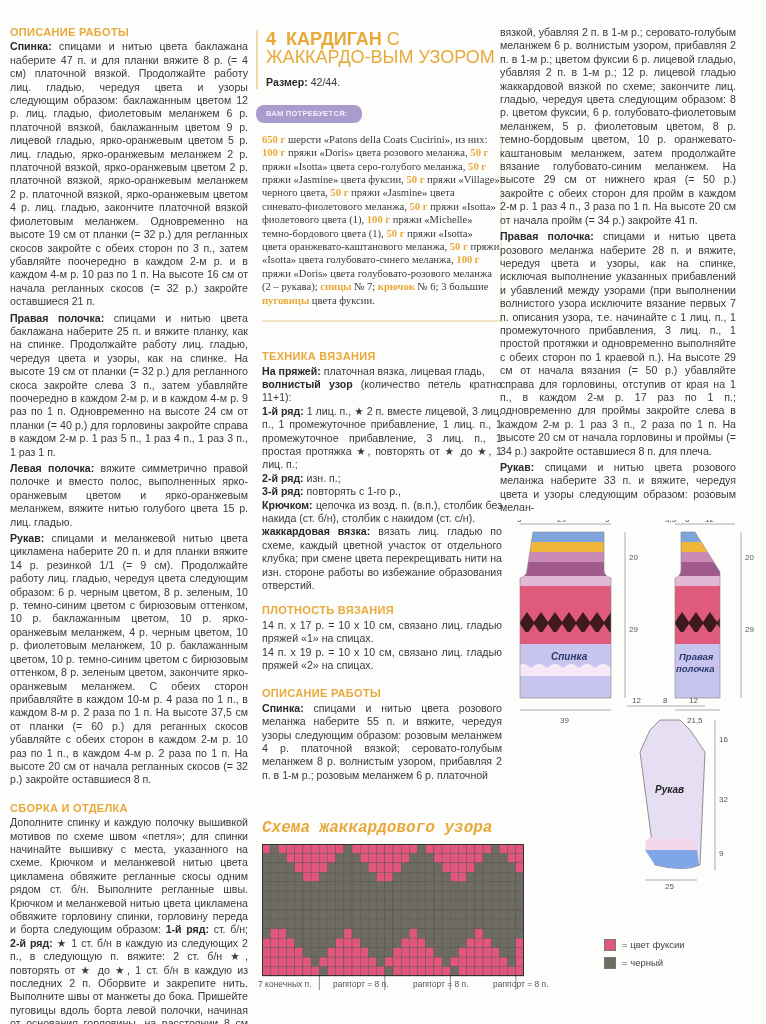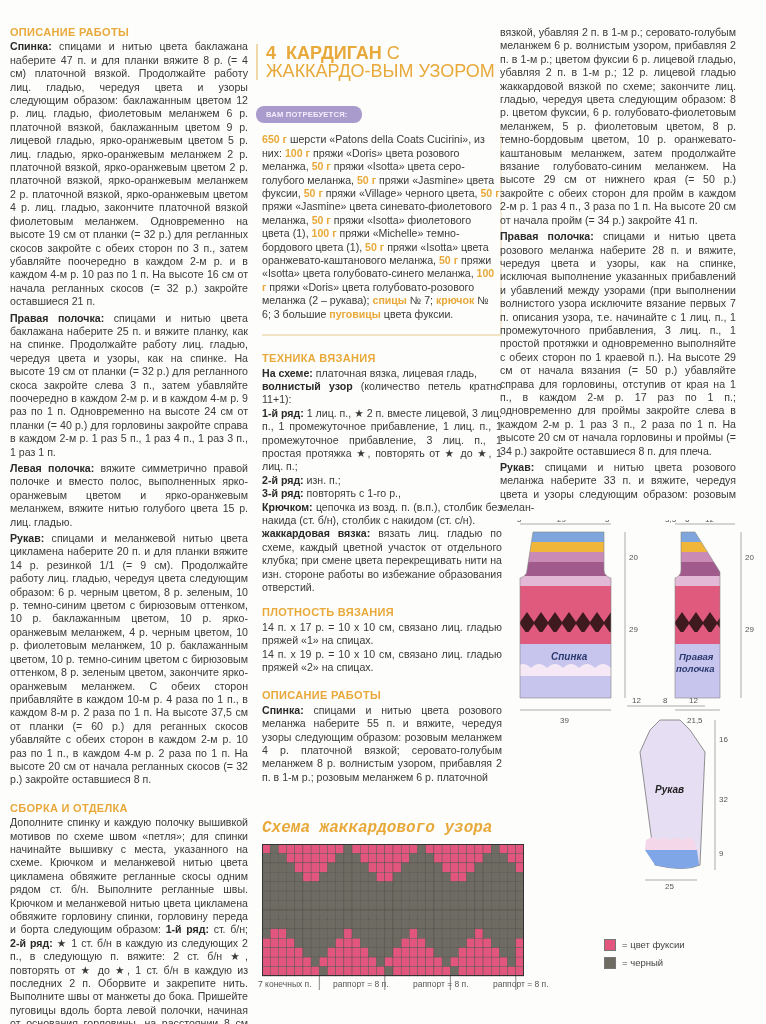--- a/index.html
+++ b/index.html
@@ -2,32 +2,32 @@
 <html><head>
 <meta charset="utf-8">
 <style>
   html, body { margin: 0; padding: 0; }
   body {
     width: 766px; height: 1024px; background: #fdfdfb; position: relative; overflow: hidden;
     font-family: "Liberation Sans", sans-serif; color: #3a3a3a; font-size: 10.6px; line-height: 13.4px;
   }
   .col { position: absolute; }
   .col-left { left: 10px; top: 26px; width: 238px; }
-  .col-mid { left: 262px; top: 40px; width: 240px; }
+  .col-mid { left: 262px; top: 26px; width: 240px; }
   .col-right { left: 500px; top: 26px; width: 236px; }
   .hdr { color: #e8a93a; font-weight: bold; font-size: 11px; letter-spacing: 0.3px; margin: 0 0 1px 0; text-transform: uppercase; }
   p { margin: 0 0 3px 0; text-align: justify; }
   b { color: #2a2a2a; }
   .acc { color: #e8a93a; font-weight: bold; }
   .gap { height: 12px; }
   .title-box { border-left: 2px solid #f0d9a8; padding-left: 8px; margin-left: -6px; }
   .title { font-size: 18px; line-height: 18px; color: #e8a93a; margin: 4px 0 10px 0; font-weight: normal; }
   .title b { color: #e8a93a; }
   .pill { display: inline-block; background: #a99bcc; color: #f3eefc; font-size: 7.6px; font-weight: bold; padding: 2px 14px 2px 10px; border-radius: 8px; margin: 16px 0 10px -6px; letter-spacing: 0.2px; }
-  .mat-box { border-bottom: 2px solid #f0e4c4; border-right: 2px solid #f3ebd7; padding-bottom: 10px; margin-bottom: 16px; }
+  .mat-box { border-bottom: 2px solid #f0e4c4; border-right: 2px solid #f3ebd7; padding-bottom: 10px; margin-bottom: 28px; font-family: Liberation Serif, serif; }
   .chart-title { position: absolute; left: 262px; top: 822px; color: #e8a93a; font-style: italic; font-weight: bold; font-size: 16px; font-family: Liberation Mono, monospace; }
   #chart { position: absolute; left: 262px; top: 844px; }
   .rap { position: absolute; top: 978px; font-size: 8.5px; color: #555; }
   .legend { position: absolute; left: 604px; font-size: 9.5px; color: #444; display: flex; align-items: center; text-align: center; }
   .legend .sw { width: 10px; height: 10px; margin-right: 6px; border: 1px solid #777; }
   svg text { font-family: "Liberation Sans", sans-serif; }
 </style>
 </head>
 <body>
 
@@ -38,28 +38,29 @@
   <p><b>Левая полочка:</b><span> вяжите симметрично правой полочке и вместо полос, выполненных ярко-оранжевым цветом и ярко-оранжевым меланжем, вяжите нитью голубого цвета 15 р. лиц. гладью.</span></p>
   <p><b>Рукав:</b><span> спицами и меланжевой нитью цвета цикламена наберите 20 п. и для планки вяжите 14 р. резинкой 1/1 (= 9 см). Продолжайте работу лиц. гладью, чередуя цвета следующим образом: 6 р. черным цветом, 8 р. зеленым, 10 р. темно-синим цветом с бирюзовым оттенком, 10 р. баклажанным цветом, 10 р. ярко-оранжевым меланжем, 4 р. черным цветом, 10 р. фиолетовым меланжем, 10 р. баклажанным цветом, 10 р. темно-синим цветом с бирюзовым оттенком, 8 р. зеленым цветом, закончите ярко-оранжевым меланжем. С обеих сторон прибавляйте в каждом 10-м р. 4 раза по 1 п., в каждом 8-м р. 2 раза по 1 п. На высоте 37,5 см от планки (= 60 р.) для реганных скосов убавляйте с обеих сторон в каждом 2-м р. 10 раз по 1 п., в каждом 4-м р. 2 раза по 1 п. На высоте 20 см от начала регланных скосов (= 32 р.) закройте оставшиеся 8 п.</span></p>
   <div class="gap"></div>
   <div class="hdr">СБОРКА И ОТДЕЛКА</div>
   <p><span>Дополните спинку и каждую полочку вышивкой мотивов по схеме швом «петля»; для спинки начинайте вышивку с места, указанного на схеме. Крючком и меланжевой нитью цвета цикламена обвяжите регланные скосы одним рядом ст. б/н. Выполните регланные швы. Крючком и меланжевой нитью цвета цикламена обвяжите горловину спинки, горловину переда и борта следующим образом: </span><b>1-й ряд:</b><span> ст. б/н; </span><b>2-й ряд:</b><span> ★ 1 ст. б/н в каждую из следующих 2 п., в следующую п. вяжите: 2 ст. б/н ★, повторять от ★ до ★, 1 ст. б/н в каждую из последних 2 п. Оборвите и закрепите нить. Выполните швы от манжеты до бока. Пришейте пуговицы вдоль борта левой полочки, начиная от основания горловины, на расстоянии 8 см друг от друга. Иглой и меланжевой нитью цвета цикламена выполните 3 петельки и отделайте их фестонным швом.</span></p>
 </div>
 
 <div class="col col-mid">
   <div class="title-box">
     <div class="title"><b>4</b>&nbsp; <b>КАРДИГАН</b><span> С ЖАККАРДО-ВЫМ УЗОРОМ</span></div>
+    <p style="margin:0"><b>Размер:</b><span> 42/44.</span></p>
   </div>
   <div class="pill">ВАМ ПОТРЕБУЕТСЯ:</div>
   <div class="mat-box">
     <p id="materials" style="text-align:left"><span class="acc">650 г</span><span> шерсти «Patons della Coats Cucirini», из них: </span><span class="acc">100 г</span><span> пряжи «Doris» цвета розового меланжа, </span><span class="acc">50 г</span><span> пряжи «Isotta» цвета серо-голубого меланжа, </span><span class="acc">50 г</span><span> пряжи «Jasmine» цвета фуксии, </span><span class="acc">50 г</span><span> пряжи «Village» черного цвета, </span><span class="acc">50 г</span><span> пряжи «Jasmine» цвета синевато-фиолетового меланжа, </span><span class="acc">50 г</span><span> пряжи «Isotta» фиолетового цвета (1), </span><span class="acc">100 г</span><span> пряжи «Michelle» темно-бордового цвета (1), </span><span class="acc">50 г</span><span> пряжи «Isotta» цвета оранжевато-каштанового меланжа, </span><span class="acc">50 г</span><span> пряжи «Isotta» цвета голубовато-синего меланжа, </span><span class="acc">100 г</span><span> пряжи «Doris» цвета голубовато-розового меланжа (2 – рукава); </span><span class="acc">спицы</span><span> № 7; </span><span class="acc">крючок</span><span> № 6; 3 большие </span><span class="acc">пуговицы</span><span> цвета фуксии.</span></p>
   </div>
   <div class="hdr">ТЕХНИКА ВЯЗАНИЯ</div>
   <div id="tech">
-      <p style="margin: 0px;"><b>На схеме:</b><span> платочная вязка, лицевая гладь,</span></p>
+      <p style="margin: 0px;"><b>На пряжей:</b><span> платочная вязка, лицевая гладь,</span></p>
       <p style="margin: 0px;"><b>волнистый узор</b><span> (количество петель кратно 11+1):</span></p>
       <p style="margin: 0px;"><b>1-й ряд:</b><span> 1 лиц. п., ★ 2 п. вместе лицевой, 3 лиц. п., 1 промежуточное прибавление, 1 лиц. п., 1 промежуточное прибавление, 3 лиц. п., 1 простая протяжка ★, повторять от ★ до ★, 1 лиц. п.;</span></p>
       <p style="margin: 0px;"><b>2-й ряд:</b><span> изн. п.;</span></p>
       <p style="margin: 0px;"><b>3-й ряд:</b><span> повторять с 1-го р.,</span></p>
       <p style="margin: 0px;"><b>Крючком:</b><span> цепочка из возд. п. (в.п.), столбик без накида (ст. б/н), столбик с накидом (ст. с/н).</span></p>
       <p style="margin: 0px;"><b>жаккардовая вязка:</b><span> вязать лиц. гладью по схеме, каждый цветной участок от отдельного клубка; при смене цвета перекрещивать нити на изн. стороне работы во избежание образования отверстий.</span></p>
     </div>
   <div class="gap"></div>
   <div class="hdr">ПЛОТНОСТЬ ВЯЗАНИЯ</div>
   <p style="margin:0">14 п. x 17 р. = 10 x 10 см, связано лиц. гладью пряжей «1» на спицах.</p>

